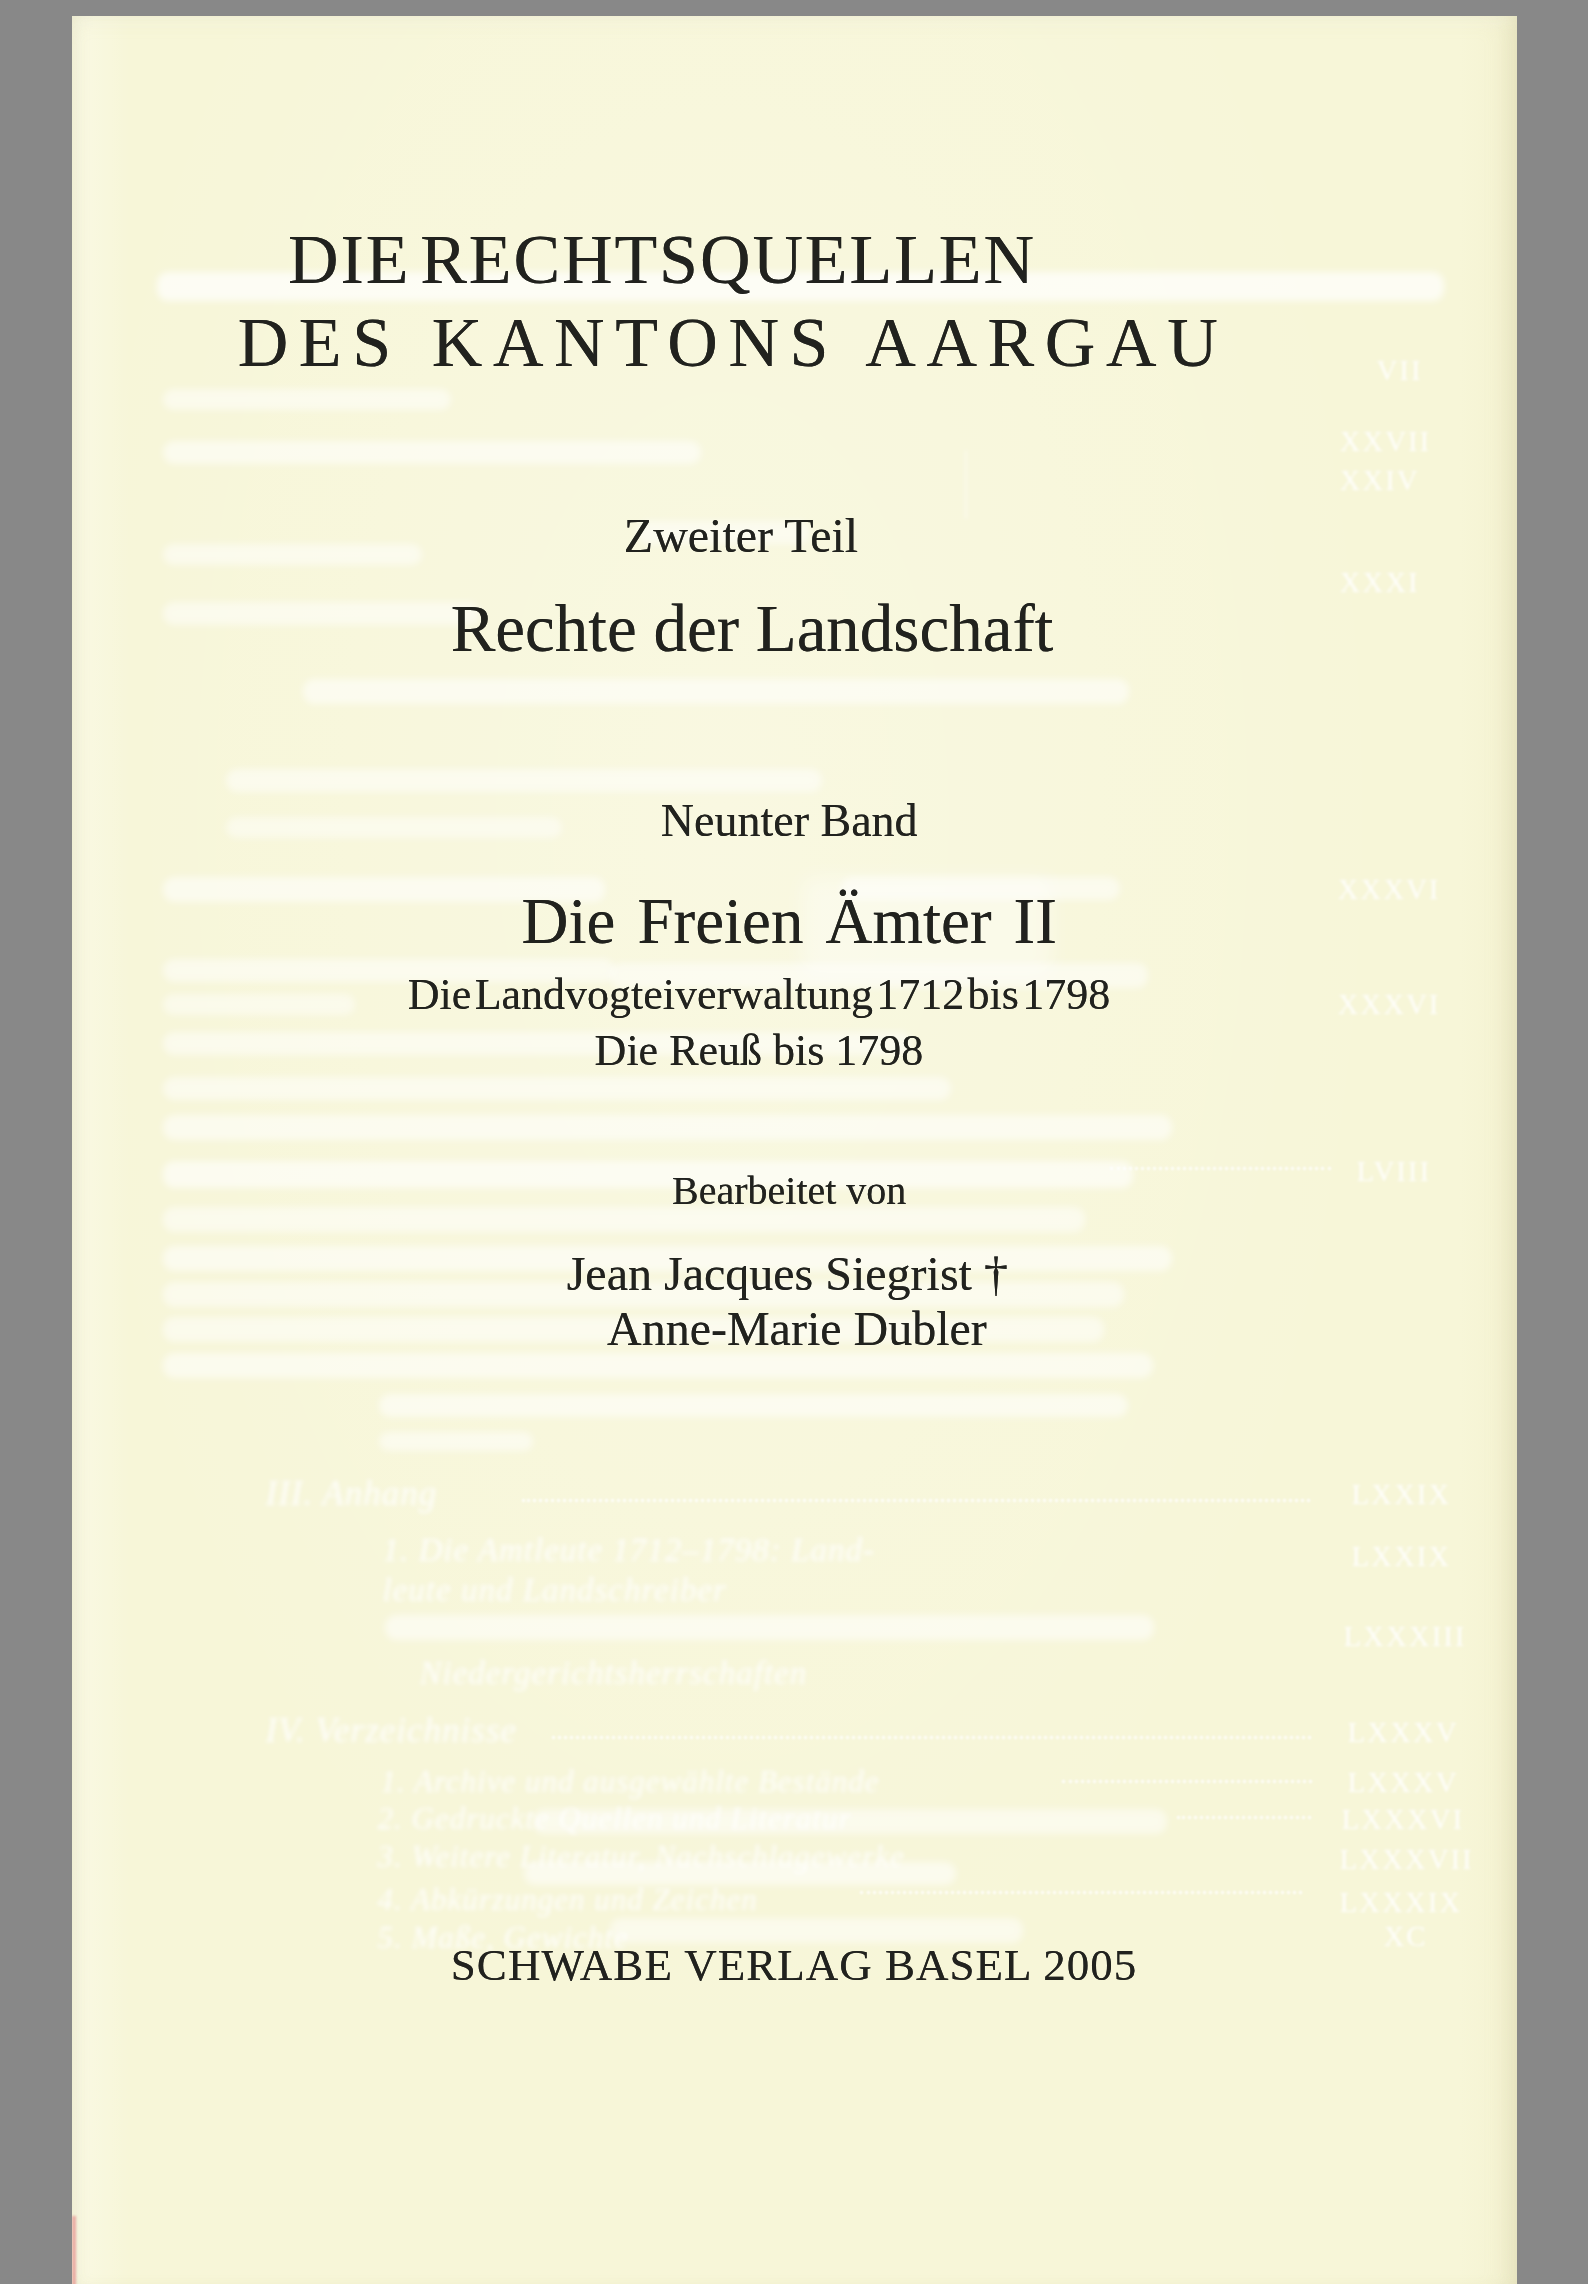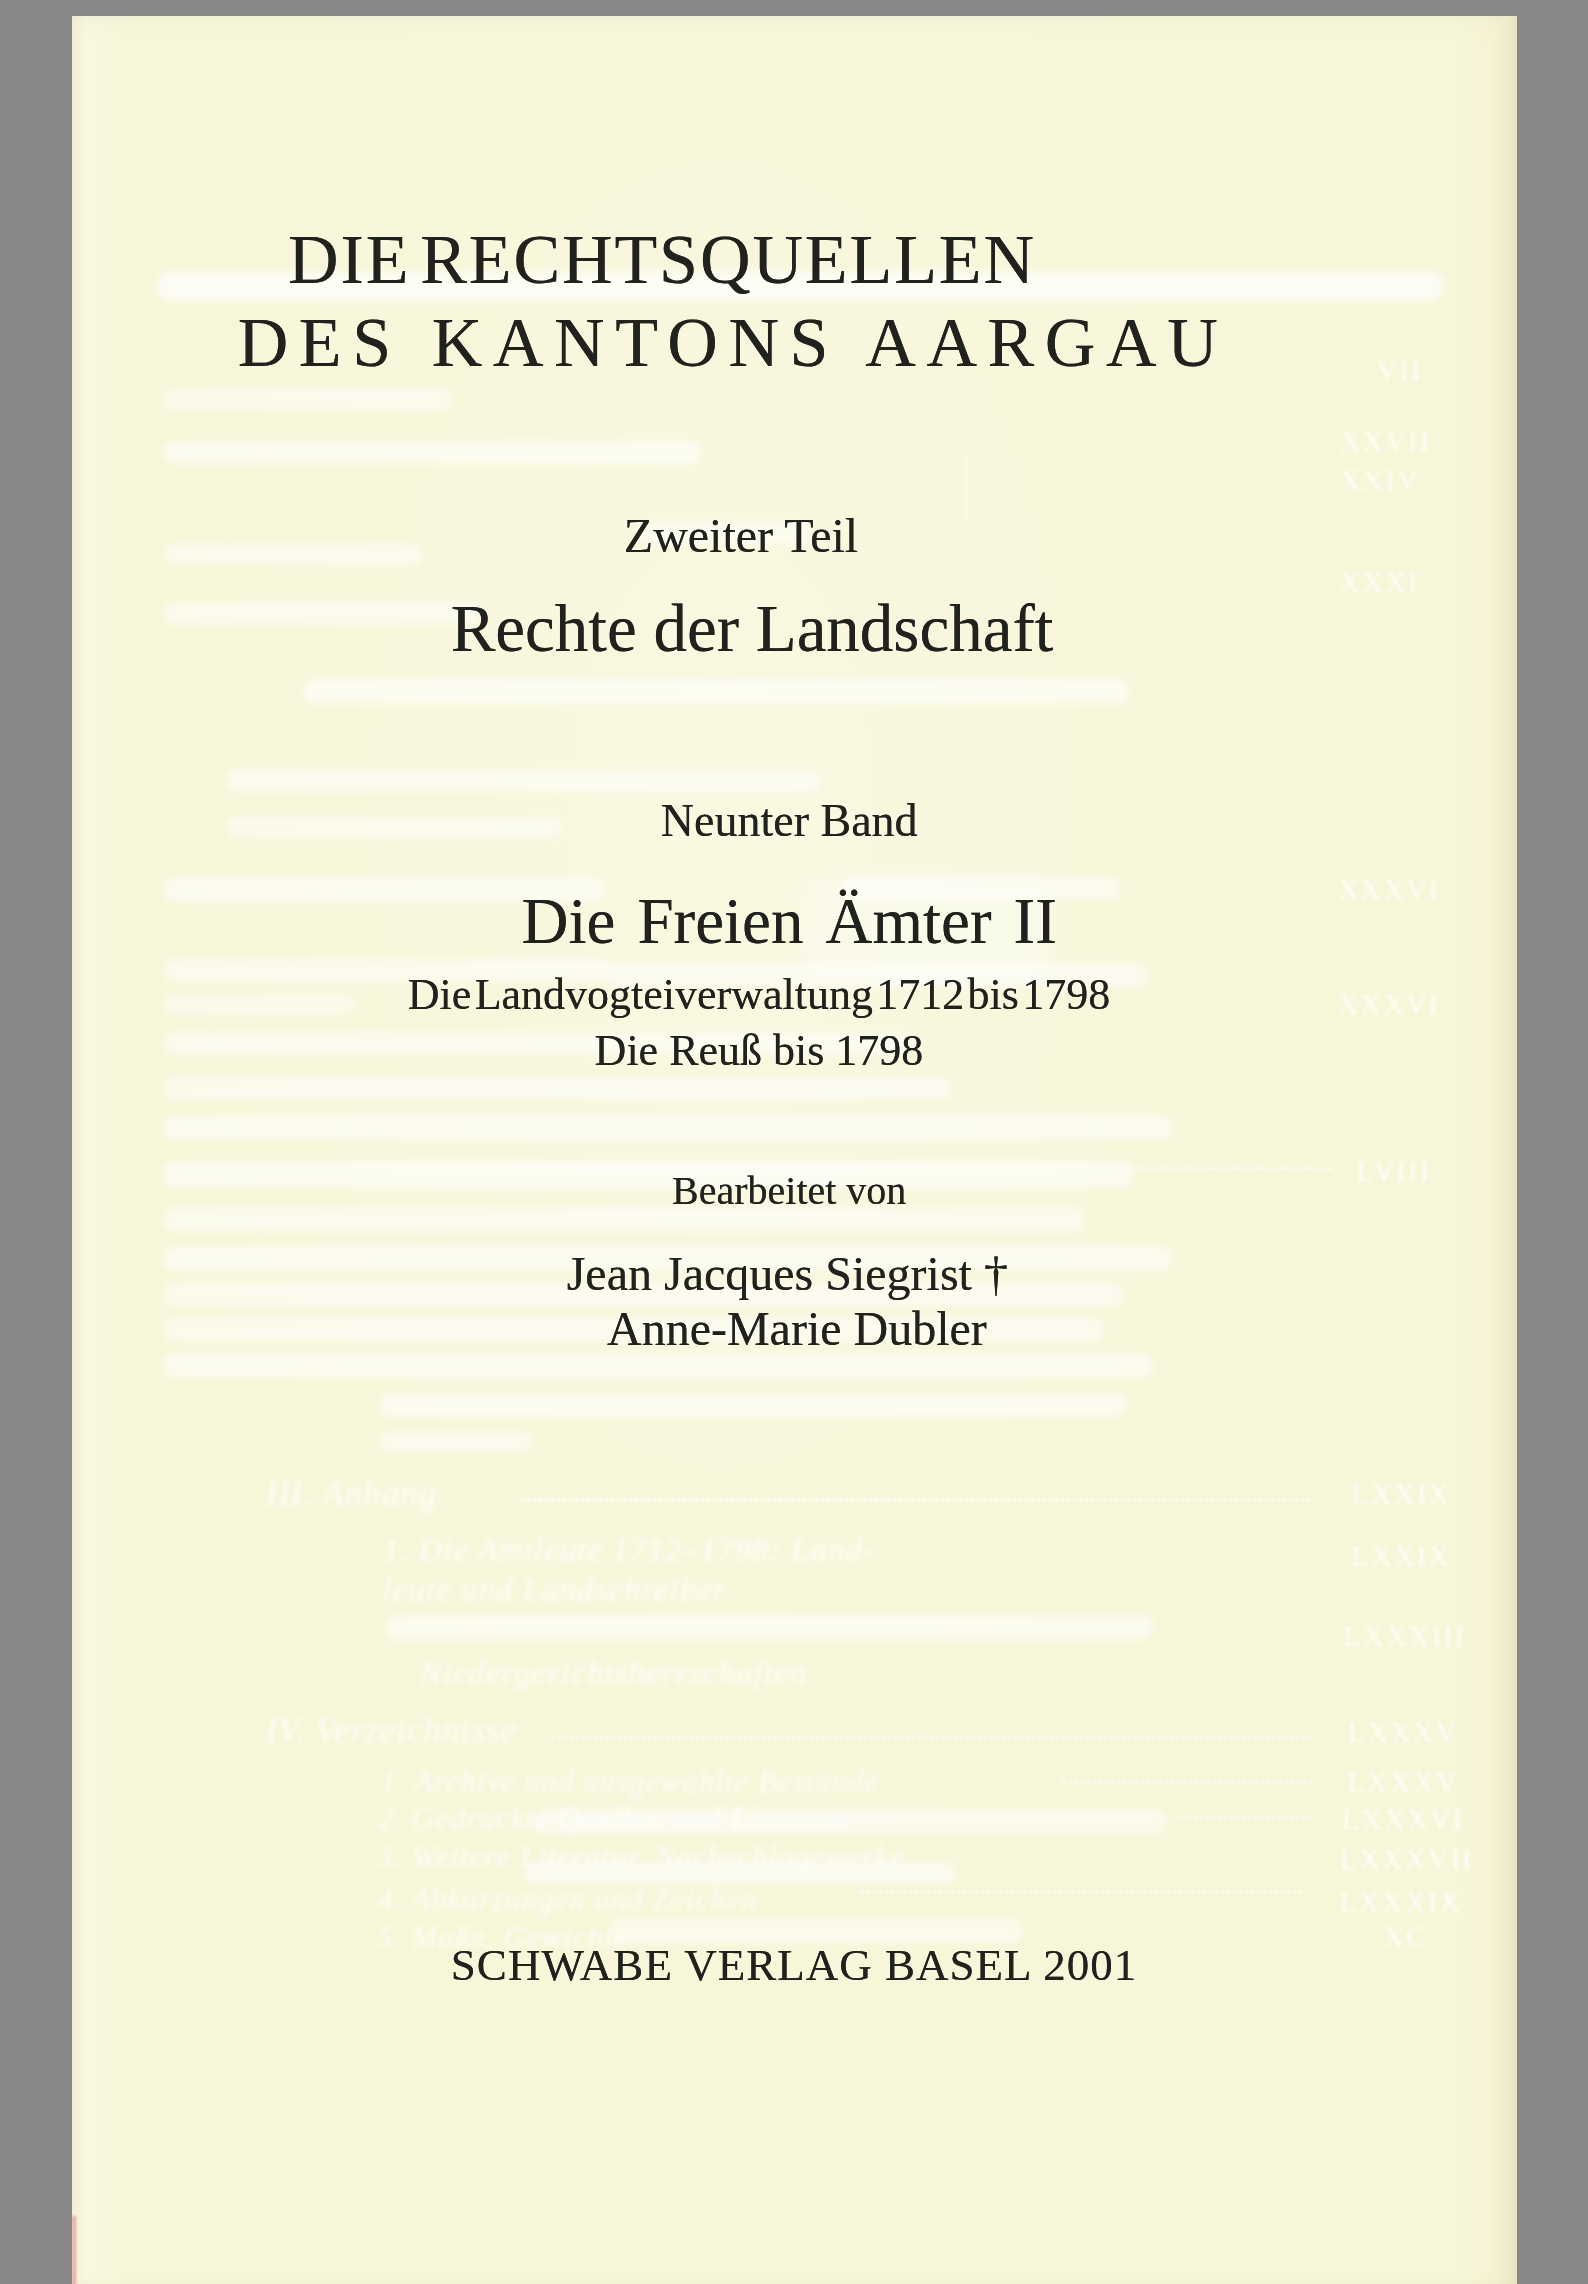--- a/index.html
+++ b/index.html
@@ -145,16 +145,16 @@
 
   <div class="tl" style="top:778px;font-size:46px;transform:translateX(-4.8px);">Neunter Band</div>
   <div class="tl" style="top:868px;font-size:65px;word-spacing:5.8px;transform:translateX(-4.8px);">Die Freien Ämter II</div>
   <div class="tl" style="top:953px;font-size:44px;word-spacing:-7.7px;transform:translateX(-35px);">Die Landvogteiverwaltung 1712 bis 1798</div>
   <div class="tl" style="top:1009px;font-size:44px;transform:translateX(-35px);">Die Reuß bis 1798</div>
 
   <div class="tl" style="top:1151px;font-size:40px;transform:translateX(-4.8px);">Bearbeitet von</div>
   <div class="tl" style="top:1230px;font-size:48px;transform:translateX(-6.7px);">Jean Jacques Siegrist †</div>
   <div class="tl" style="top:1285px;font-size:48px;transform:translateX(2.9px);">Anne-Marie Dubler</div>
 
-  <div class="tl" style="top:1923px;font-size:45px;letter-spacing:1px;">SCHWABE VERLAG BASEL 2001</div>
+  <div class="tl" style="top:1923px;font-size:45px;letter-spacing:1px;">SCHWABE VERLAG BASEL 2005</div>
 
 </div>
 
 
 </body></html>

